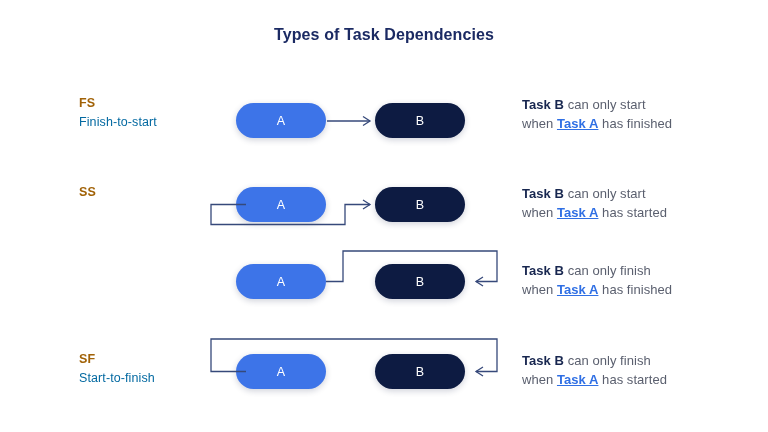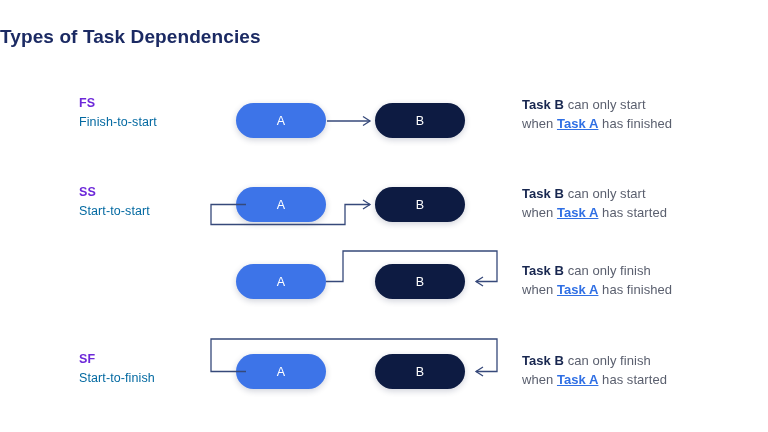--- a/index.html
+++ b/index.html
@@ -15,22 +15,22 @@
     font-family: "Liberation Sans", sans-serif;
     -webkit-font-smoothing: antialiased;
   }
 
   
   .title {
     position: absolute;
     top: 26px;
     left: 0;
     width: 768px;
-    text-align: left;
-    font-size: 19px;
+    text-align: center;
+    font-size: 16px;
     font-weight: bold;
     letter-spacing: 0.1px;
     color: #1b2a63;
   }
 
   
   .row {
     position: absolute;
     left: 0;
     width: 768px;
@@ -44,21 +44,21 @@
   
   .label-block {
     position: absolute;
     left: 79px;
     top: 15px;
     width: 150px;
   }
   .label-code {
     font-size: 12.5px;
     font-weight: bold;
-    color: #6d28d9;
+    color: #a16207;
     line-height: 17px;
     letter-spacing: 0.2px;
   }
   .label-name {
     font-size: 12.5px;
     font-weight: normal;
     color: #0369a1;
     line-height: 20px;
     letter-spacing: 0.1px;
   }
@@ -151,21 +151,20 @@
 
   <div class="desc">
     <span class="b-task">Task B</span><span> can only start</span><br>
     <span>when </span><span class="a-task">Task A</span><span> has finished</span>
   </div>
 </div>
 
 <div class="row row-ss">
   <div class="label-block">
     <div class="label-code">SS</div>
-    <div class="label-name">Start-to-start</div>
   </div>
 
   <div class="pill pill-a">
     <span>A</span>
   </div>
   <div class="pill pill-b">
     <span>B</span>
   </div>
 
   <svg class="connector" viewBox="0 0 330 86">

